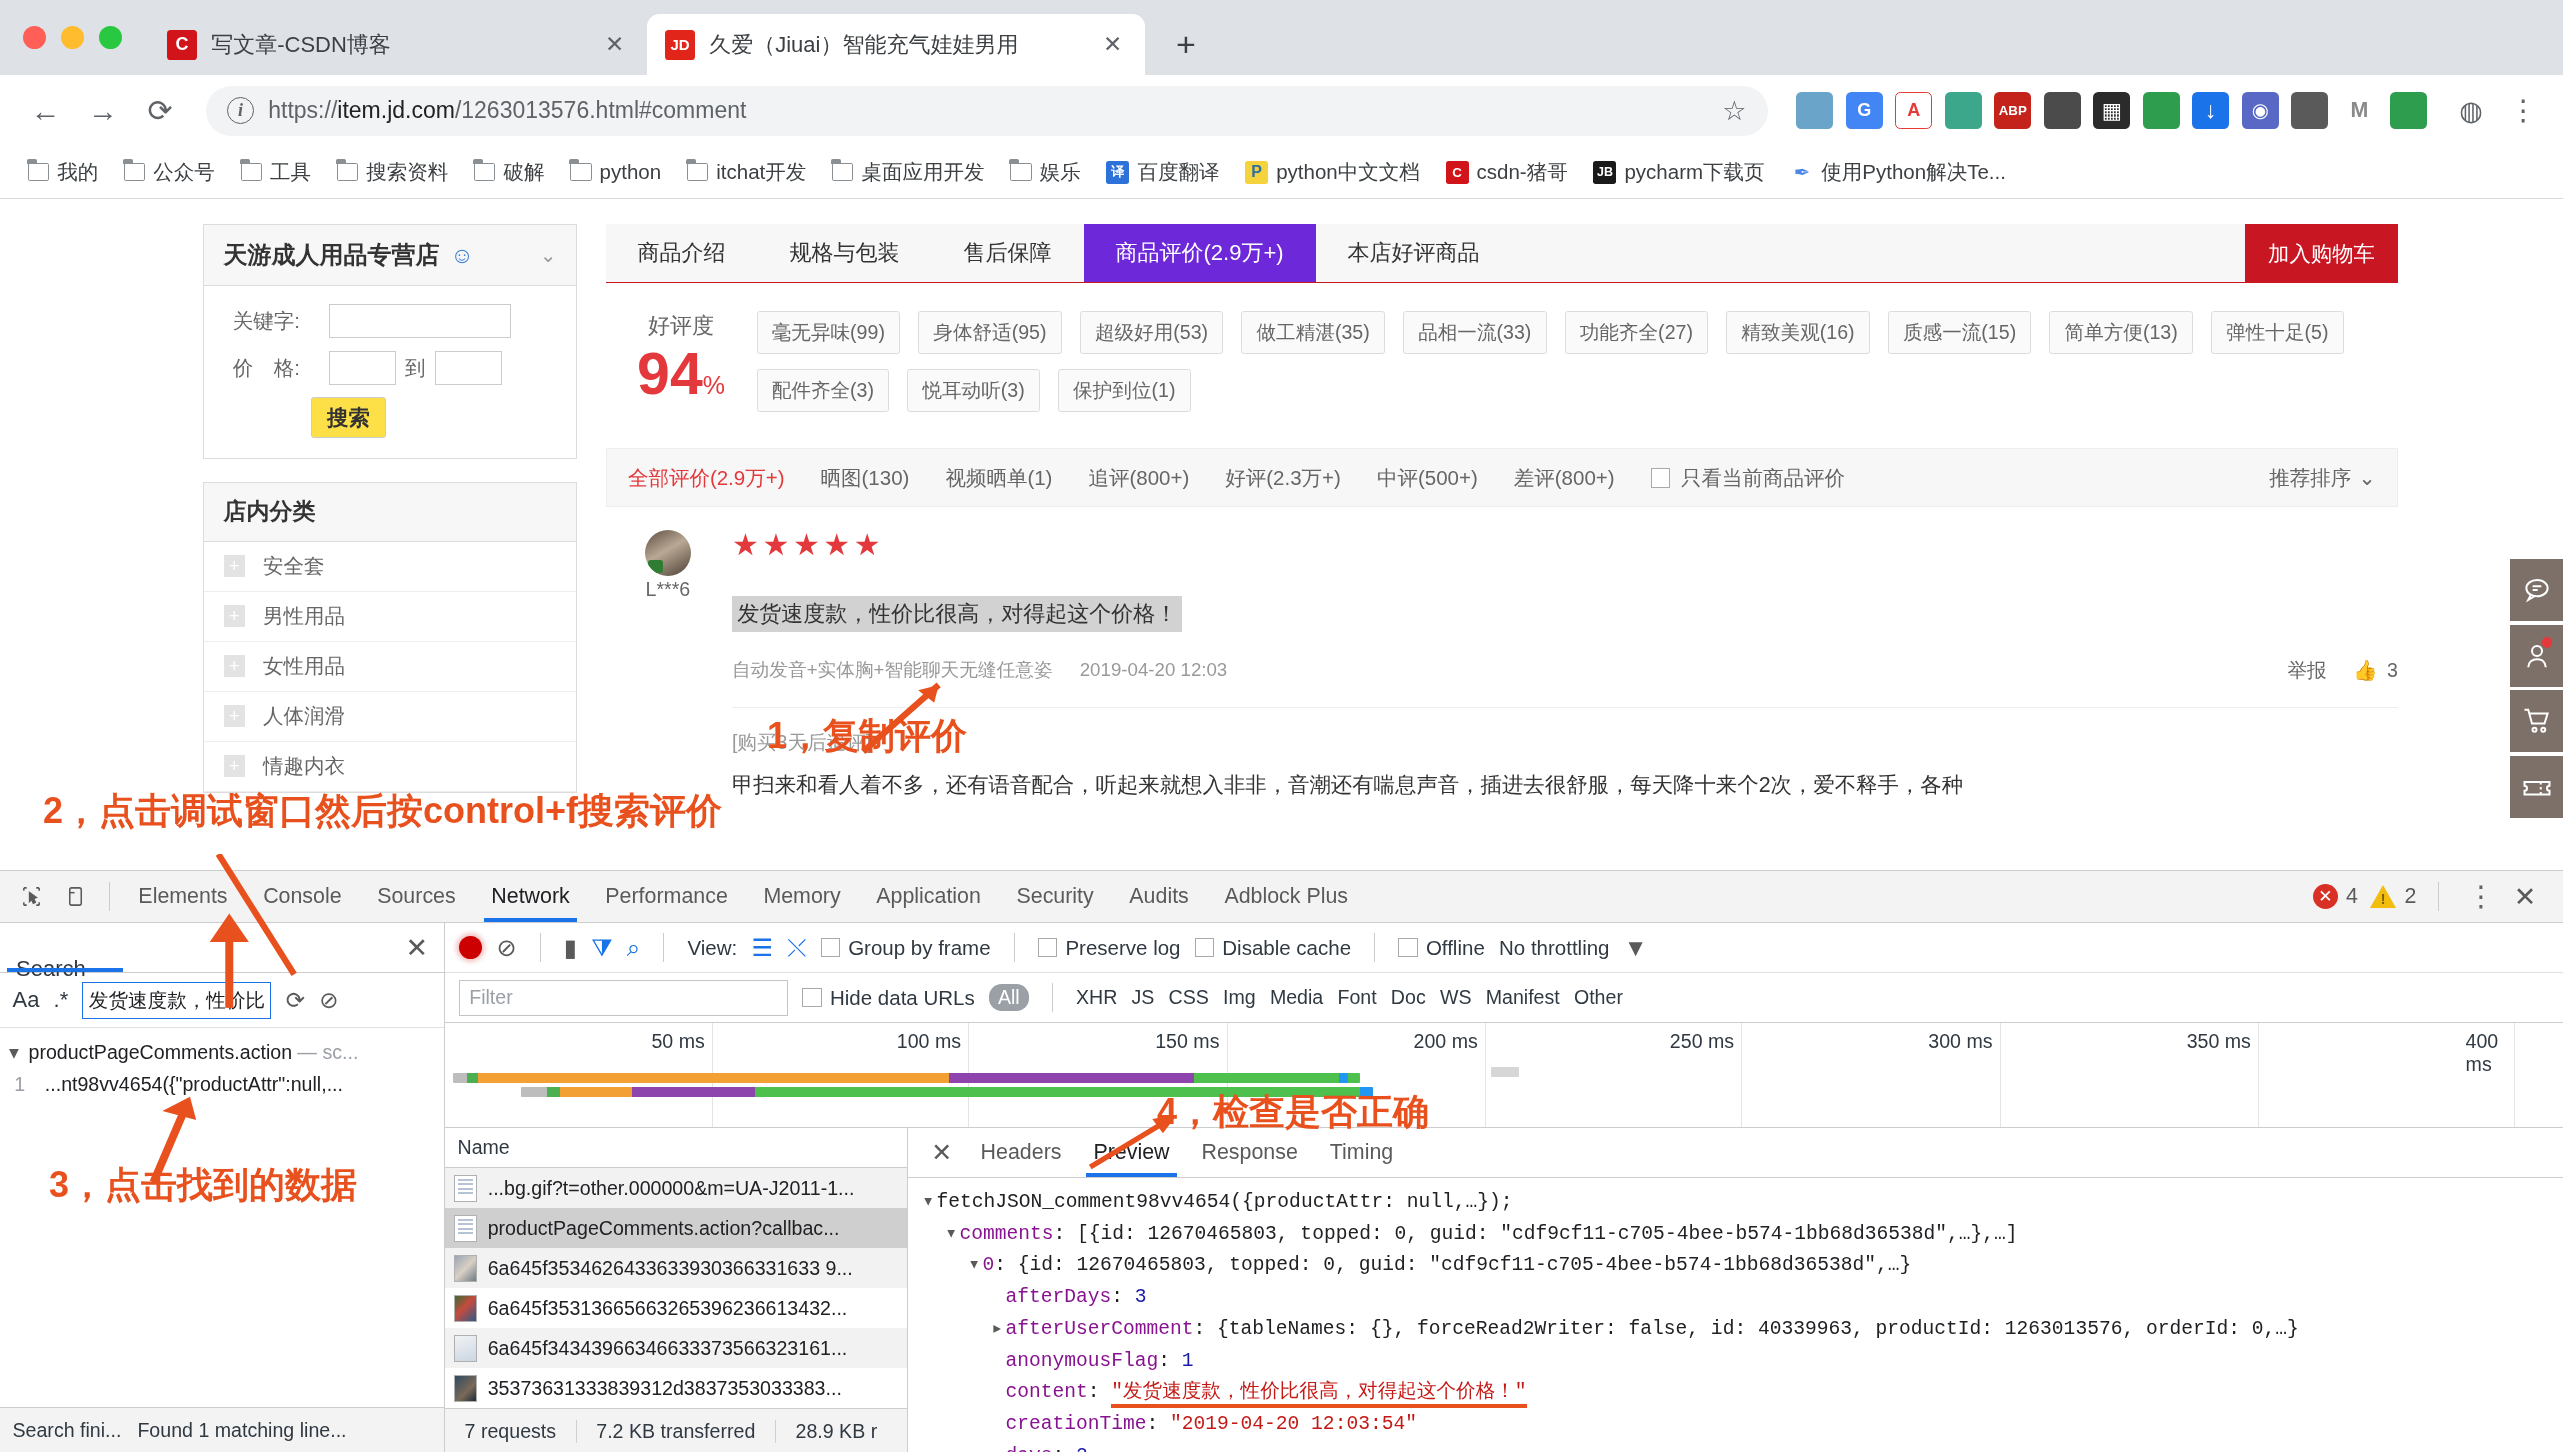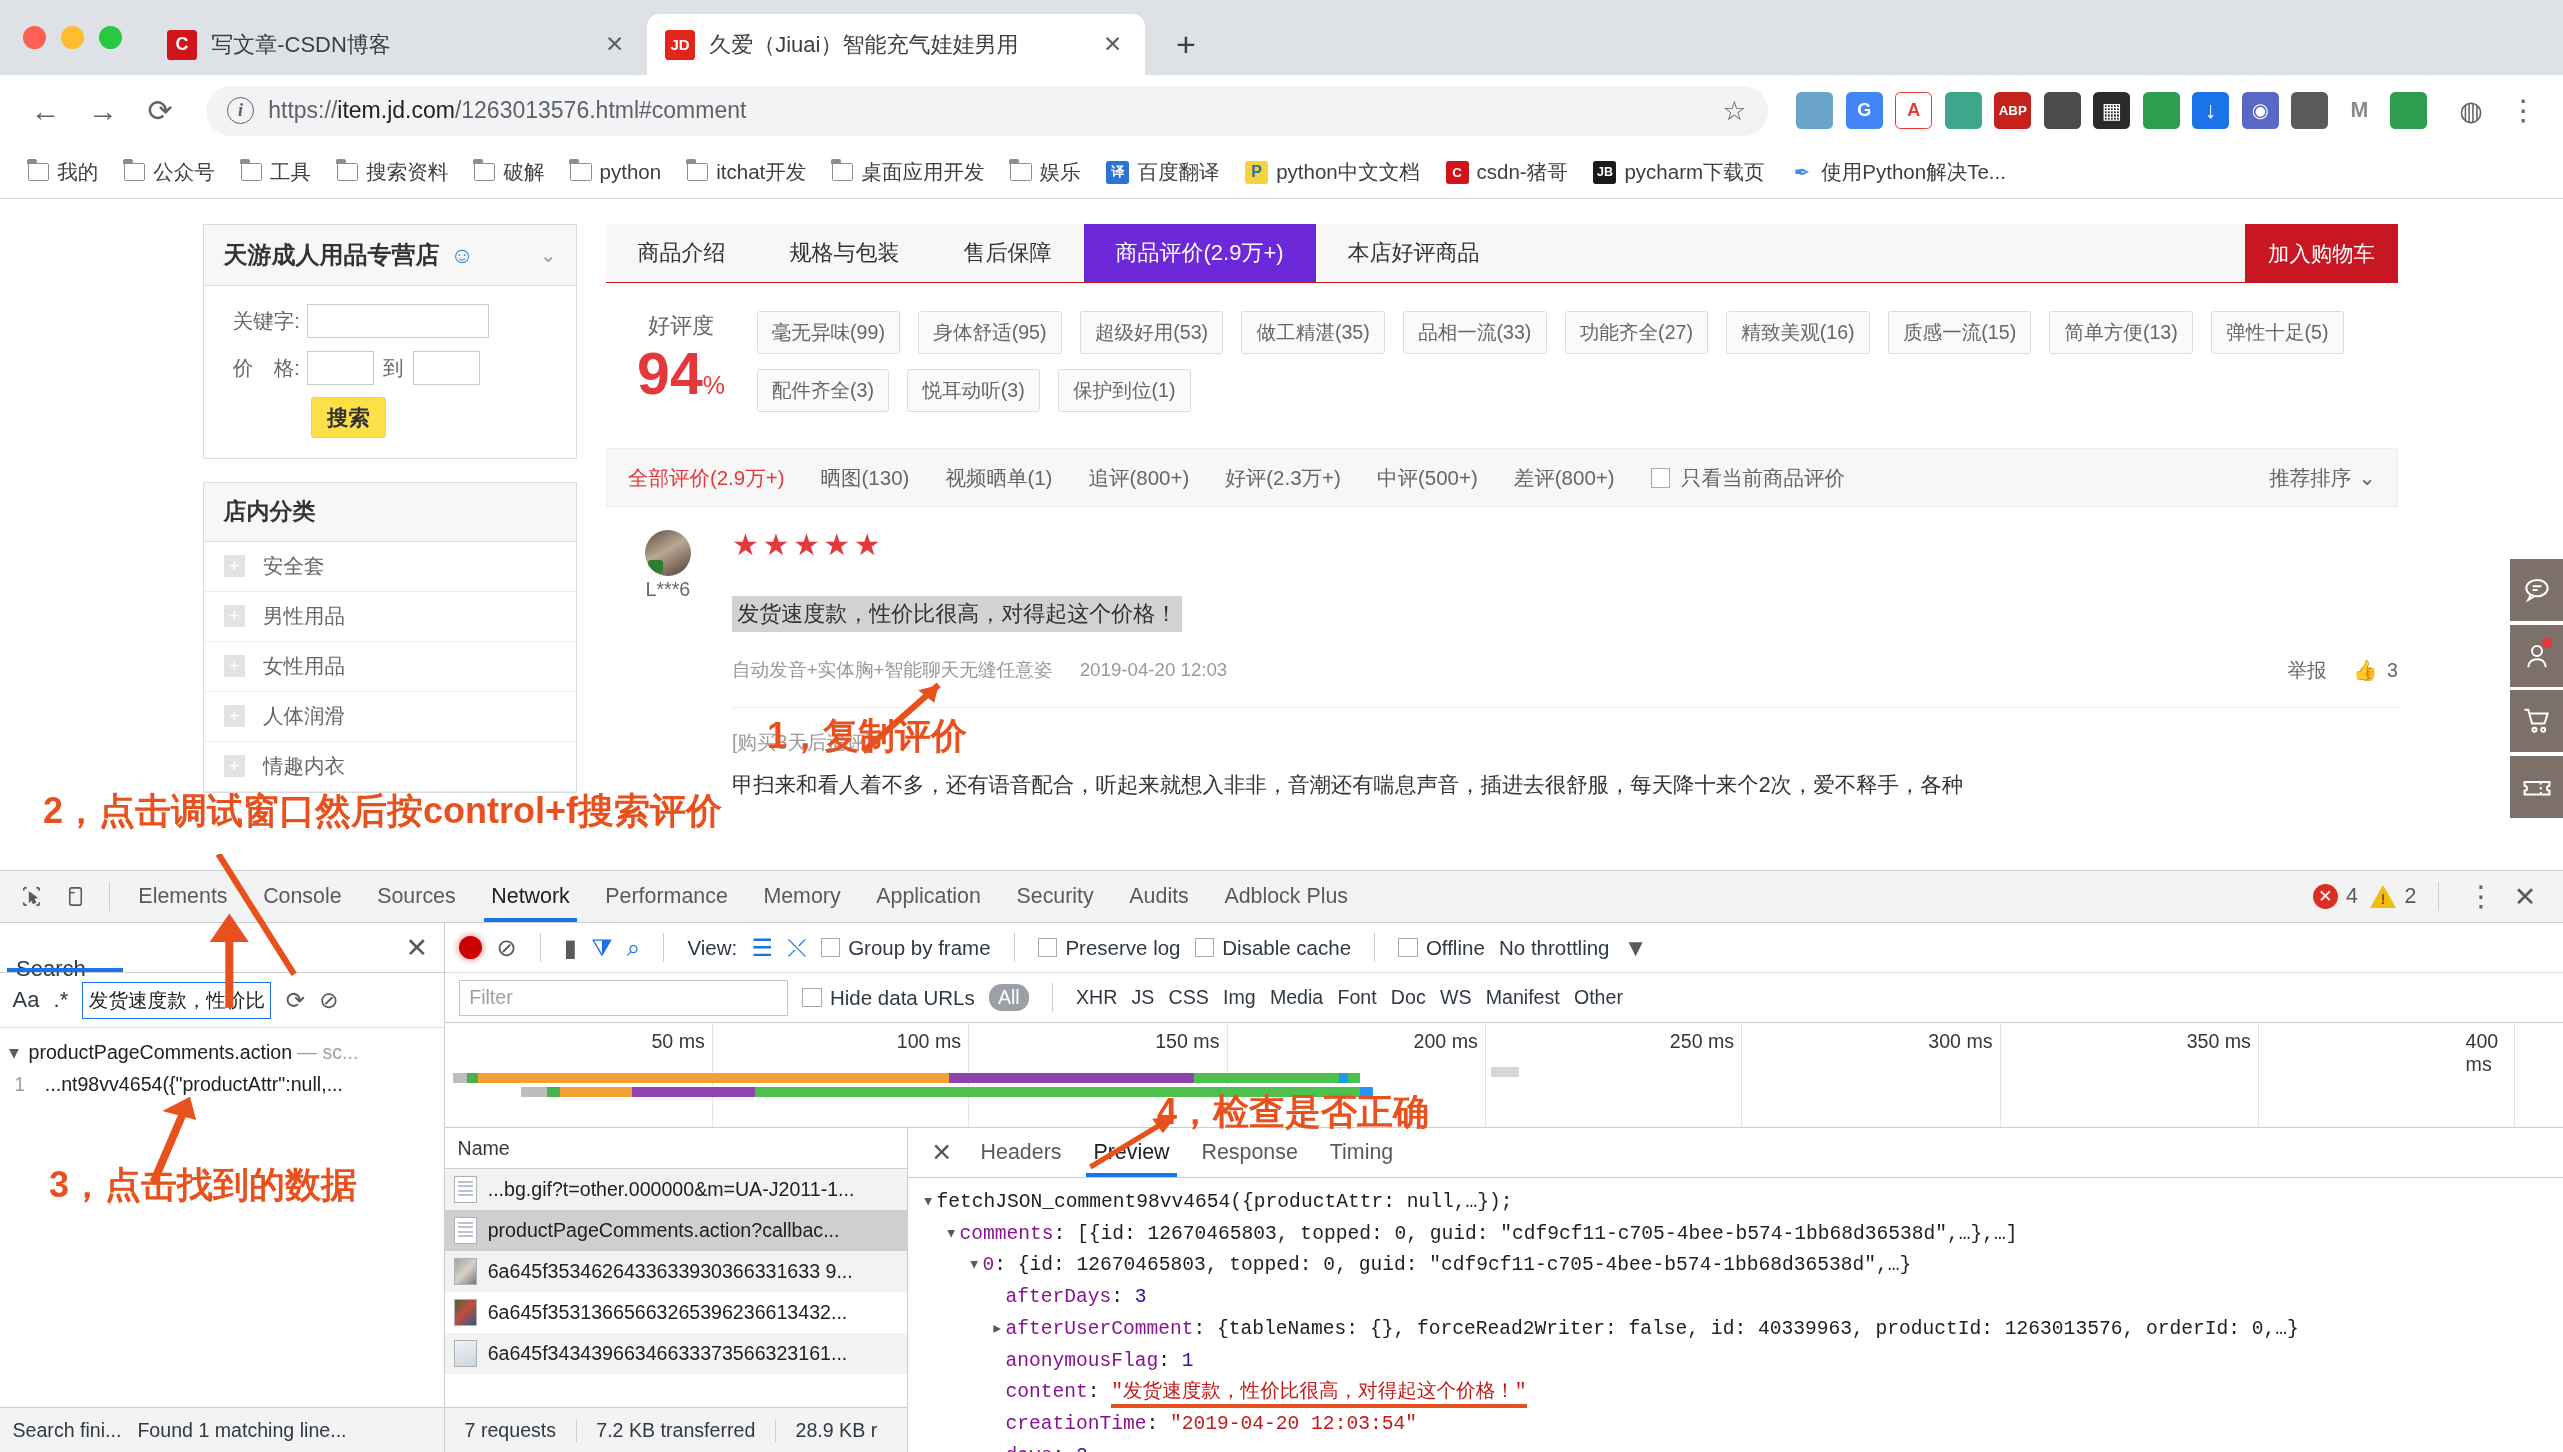--- a/index.html
+++ b/index.html
@@ -68,21 +68,21 @@
   
   .lcol { width:374px; flex:0 0 auto;}
   .shopbox { border:0.9px solid #dcdcdc; }
   .shop-head { background:#f7f7f7; height:61px; display:flex; align-items:center; padding:0 19.6px;
                border-bottom:0.9px solid #dcdcdc; gap:10.7px;}
   .shop-name { font-size:24px; color:#333; font-weight:bold;}
   .shop-chat { color:#3a7fd5; font-size:23px;}
   .shop-chev { margin-left:auto; color:#999; font-size:19.6px;}
   .shop-search { padding:18px 16px 19.6px 9px; }
   .frow { display:flex; align-items:center; margin-bottom:12.5px; }
-  .flabel { width:87px; text-align:right; font-size:20.5px; color:#666; margin-right:7px; white-space:nowrap;}
+  .flabel { width:87px; text-align:right; font-size:20.5px; color:#666; margin-right:29px; white-space:nowrap;}
   .finput { border:0.9px solid #ccc; height:34px; background:#fff;}
   .finput.wide{width:182px;} .finput.small{width:67px;}
   .fto { font-size:20.5px;color:#666; margin:0 9px;}
   .fbtn { margin-left:98px; width:75px;height:41px; border:0.9px solid #ccc; background:#fde047;
           font-size:21.4px; color:#333; display:flex;align-items:center;justify-content:center;
           border-radius:2.7px; font-weight:bold;}
   .catbox { border:0.9px solid #dcdcdc; margin-top:23px;}
   .cat-head { background:#f7f7f7; height:59px; display:flex;align-items:center;padding:0 19.6px;
               font-size:23px;color:#333;font-weight:bold; border-bottom:0.9px solid #dcdcdc;}
   .cat-item { height:50px; display:flex;align-items:center; padding:0 19.6px; gap:18px;
@@ -698,20 +698,24 @@
               <span>6a645f3534626433633930366331633 9...</span>
             </div>
             <div class="rl-row">
               <span class="rl-ico img2"></span>
               <span>6a645f35313665663265396236613432...</span>
             </div>
             <div class="rl-row odd">
               <span class="rl-ico img3"></span>
               <span>6a645f34343966346633373566323161...</span>
             </div>
+            <div class="rl-row">
+              <span class="rl-ico img4"></span>
+              <span>35373631333839312d3837353033383...</span>
+            </div>
             <div class="rl-foot">
               <span>7 requests</span>
               <span>7.2 KB transferred</span>
               <span>28.9 KB r</span>
             </div>
           </div>
 
           <div class="detail">
             <div class="dtl-tabs">
               <span class="dtl-x">✕</span>

